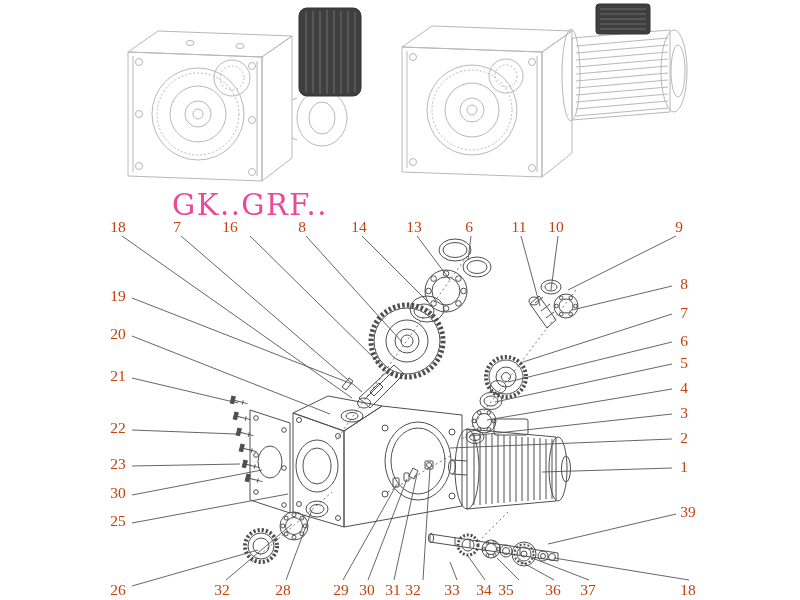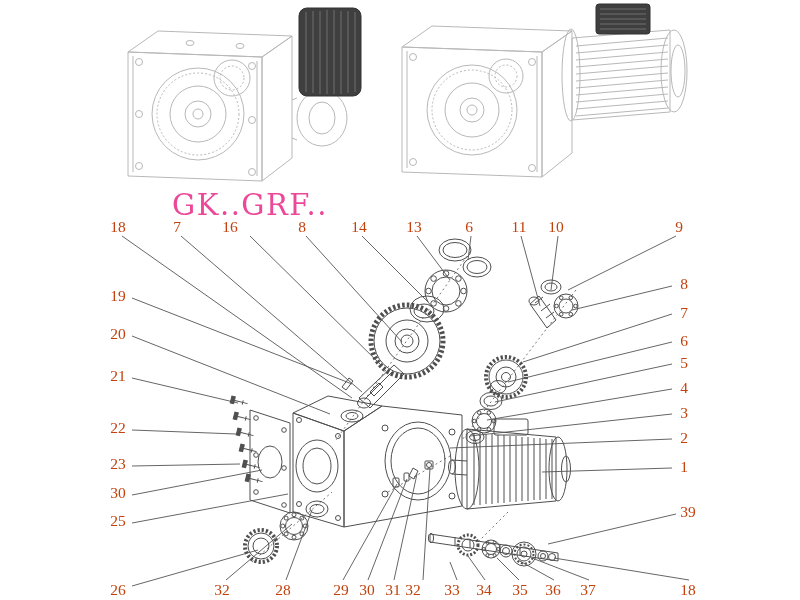--- a/index.html
+++ b/index.html
@@ -362,18 +362,18 @@
   <span class="callout" style="left:118px;top:590px">26</span>
 
   <span class="callout" style="left:222px;top:590px">32</span>
   <span class="callout" style="left:283px;top:590px">28</span>
   <span class="callout" style="left:341px;top:590px">29</span>
   <span class="callout" style="left:367px;top:590px">30</span>
   <span class="callout" style="left:393px;top:590px">31</span>
   <span class="callout" style="left:413px;top:590px">32</span>
   <span class="callout" style="left:452px;top:590px">33</span>
   <span class="callout" style="left:484px;top:590px">34</span>
-  <span class="callout" style="left:520px;top:590px">35</span>
+  <span class="callout" style="left:506px;top:590px">35</span>
   <span class="callout" style="left:553px;top:590px">36</span>
   <span class="callout" style="left:588px;top:590px">37</span>
   <span class="callout" style="left:688px;top:590px">18</span>
 
 </div>
 
 </body></html>

